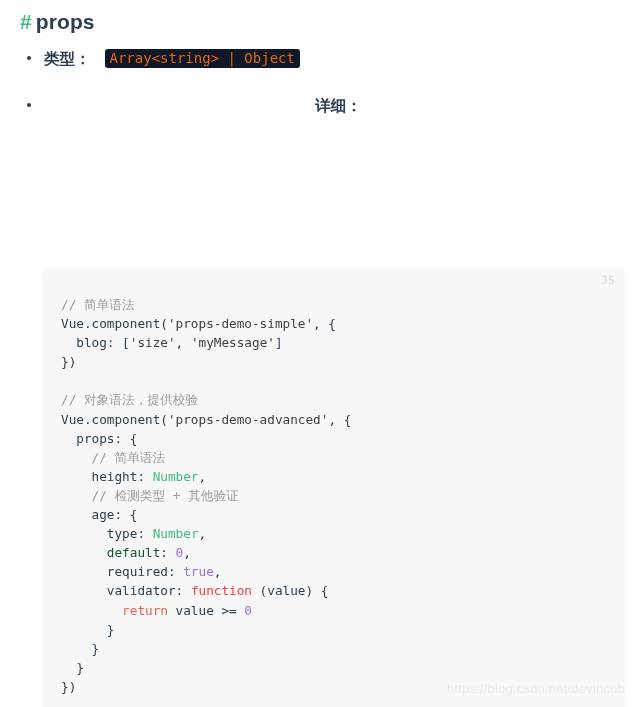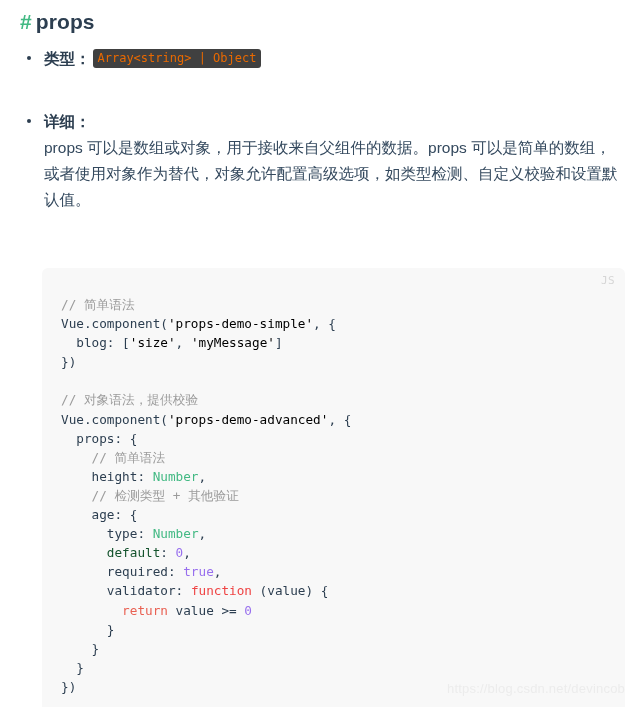--- a/index.html
+++ b/index.html
@@ -78,32 +78,32 @@
   .bullet-line {
     white-space: nowrap;
     line-height: 22px;
   }
 
   
   .inline-code {
     display: inline-block;
     vertical-align: middle;
     font-family: "DejaVu Sans Mono", "Liberation Mono", monospace;
-    font-size: 12px;
+    font-size: 14px;
     line-height: 17px;
     color: #e96900;
-    background: #404040;
+    background: #0f172a;
     border-radius: 3px;
     padding: 1px 5px;
-    margin-left: 2px;
+    margin-left: 14px;
   }
 
   
   .bullet-item.type    { margin-top: 9px; }
-  .bullet-item.detail  { margin-top: 40px; }
+  .bullet-item.detail  { margin-top: 24px; text-align: center; }
   .bullet-item.example { margin-top: 98px; }
 
   
   .detail-para {
     position: absolute;
     left: 44px;
     top: 135px;
     width: 580px;
     margin: 0;
     font-size: 15.5px;
@@ -138,21 +138,21 @@
     padding: 27px 0 18px 19px;
     font-family: "DejaVu Sans Mono", "Liberation Mono", monospace;
     font-size: 12.7px;
     line-height: 19.1px;
     color: #2c3e50;
     white-space: pre;
     tab-size: 2;
   }
   
   .tk-com  { color: #9b9b9b; }
-  .tk-str  { color: #000000; }
+  .tk-str  { color: #404040; }
   .tk-cls  { color: #42b983; }
   .tk-att  { color: #14532d; }
   .tk-num  { color: #986fee; }
   .tk-bool { color: #986fee; }
   .tk-kw   { color: #ef4444; }
   .tk-ret  { color: #e96153; }
   .tk-pln  { color: #2c3e50; }
 
   
   .watermark {
@@ -188,21 +188,20 @@
     <li class="bullet-item detail">
       <span class="bullet-dot"></span>
       <span class="bullet-line">
         <span class="bullet-label">详细：</span>
       </span>
     </li>
 
 
   </ul>
 
-  <p class="detail-para">props 可以是数组或对象，用于接收来自父组件的数据。props 可以是简单的数组，或者使用对象作为替代，对象允许配置高级选项，如类型检测、自定义校验和设置默认值。</p>
 
   <div class="code-block">
     <span class="code-lang">JS</span>
     <pre class="code"><span class="tk-com">// 简单语法</span>
 <span class="tk-pln">Vue.component(</span><span class="tk-str">'props-demo-simple'</span><span class="tk-pln">, {</span>
   <span class="tk-pln">blog: [</span><span class="tk-str">'size'</span><span class="tk-pln">, </span><span class="tk-str">'myMessage'</span><span class="tk-pln">]</span>
 <span class="tk-pln">})</span>
 
 <span class="tk-com">// 对象语法，提供校验</span>
 <span class="tk-pln">Vue.component(</span><span class="tk-str">'props-demo-advanced'</span><span class="tk-pln">, {</span>

